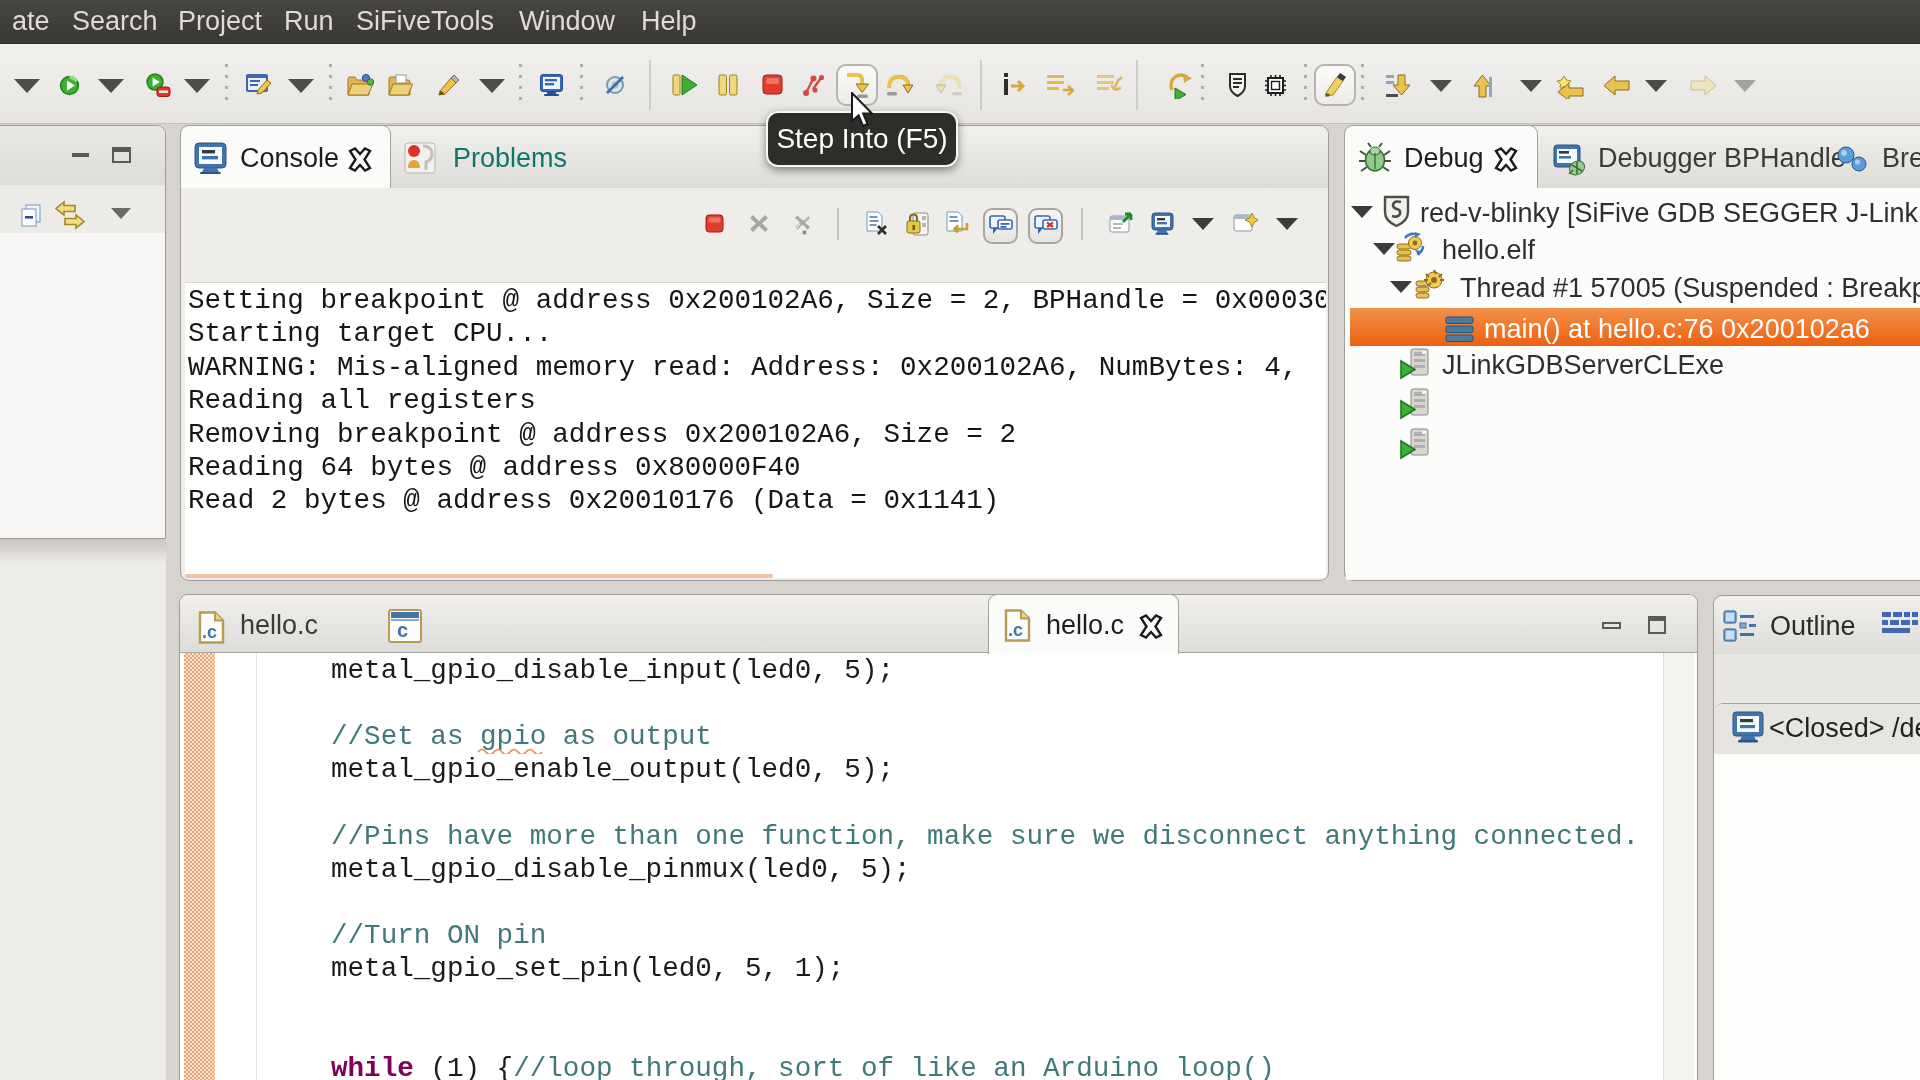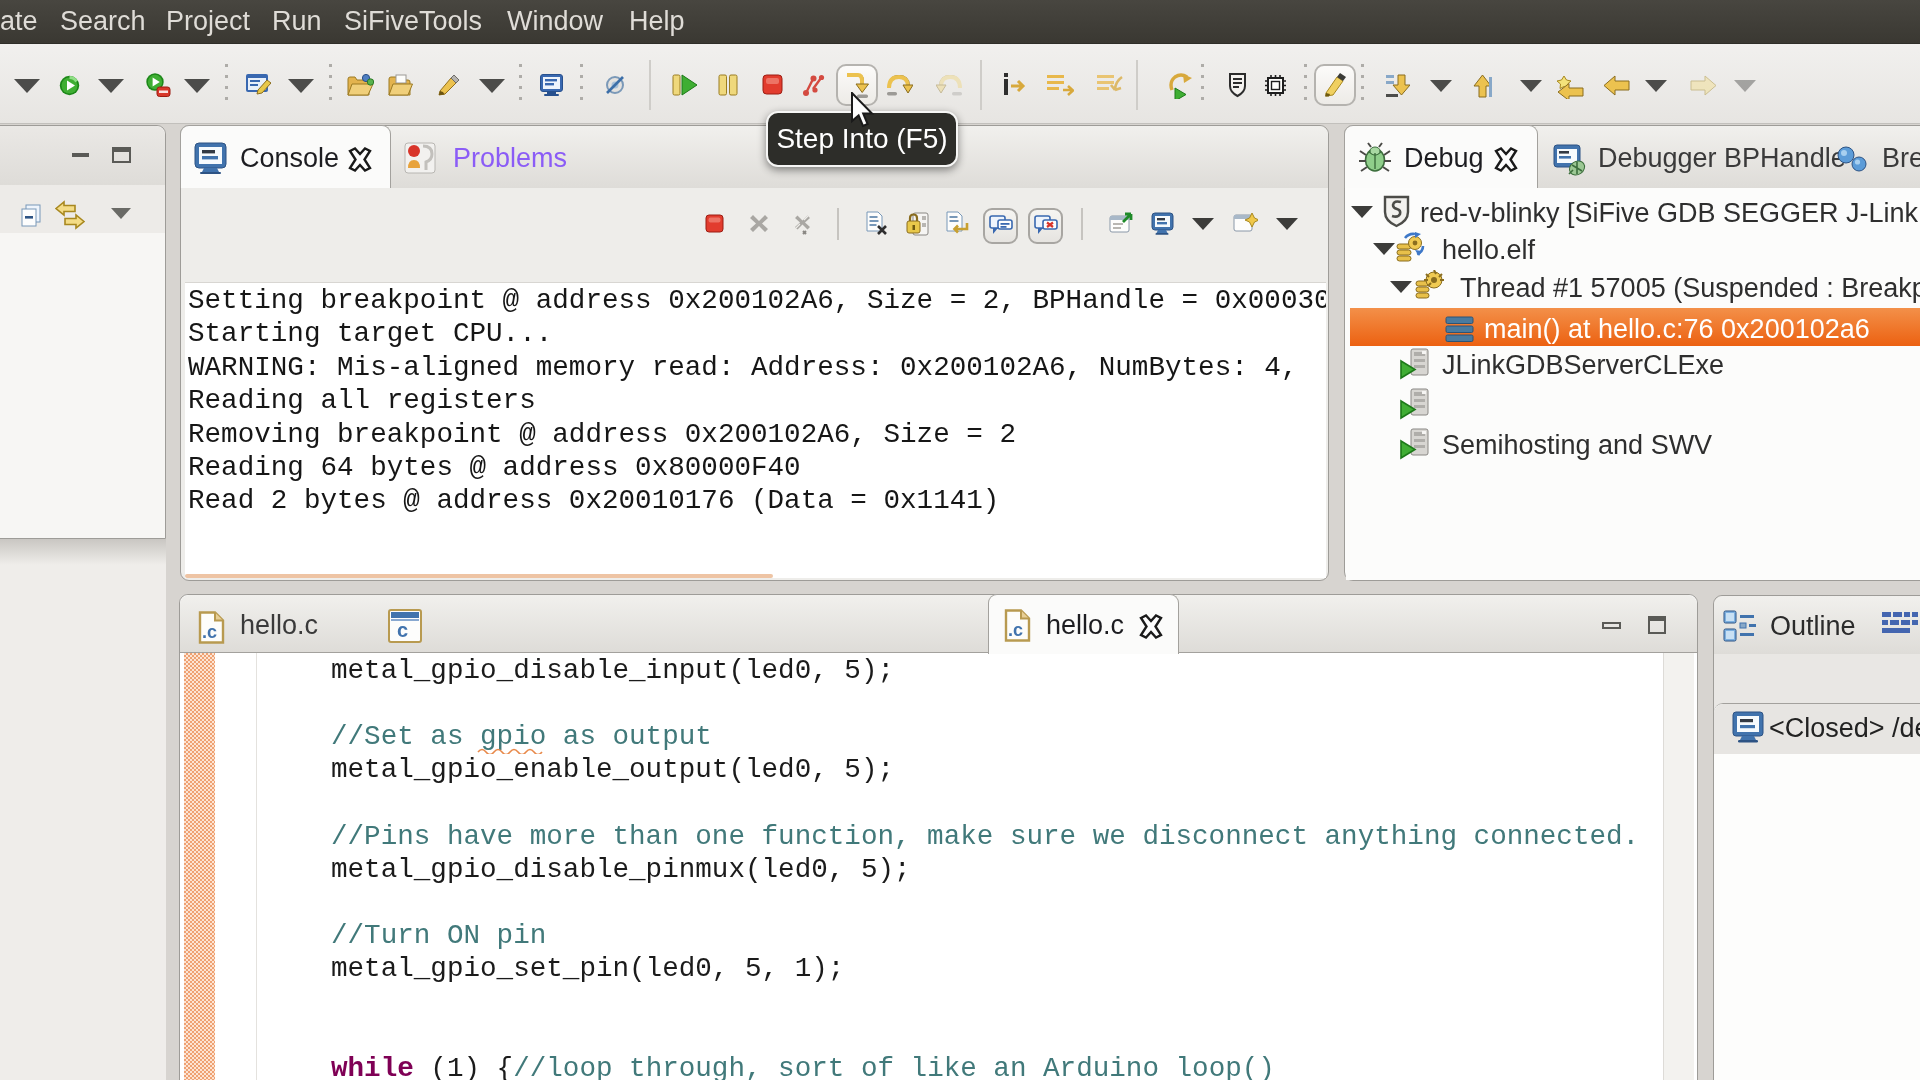--- a/index.html
+++ b/index.html
@@ -2,21 +2,21 @@
 <html><head>
 <meta charset="utf-8">
 <style>
   * { margin:0; padding:0; box-sizing:border-box; }
   html,body { width:1920px; height:1080px; overflow:hidden; }
   body { background:#d7d4d0; font-family:"Liberation Sans", sans-serif; position:relative; }
   .abs { position:absolute; }
   
   #menubar { left:0; top:0; width:1920px; height:44px;
     background:linear-gradient(#484640,#3a3832); border-bottom:1px solid #2f2e29; }
-  #menubar span { position:absolute; top:0; line-height:42px; font-size:27px; color:#dfdcd7; }
+  #menubar span { position:absolute; top:0; line-height:42px; font-size:27px; color:#dfdcd7;margin-left:12px; }
   
   #toolbar { left:0; top:44px; width:1920px; height:80px;
     background:linear-gradient(#f1f0ee,#e7e5e2);
     border-bottom:1px solid #c2c0bc; }
   .tri { position:absolute; width:0; height:0;
     border-left:13px solid transparent; border-right:13px solid transparent;
     border-top:14px solid #4c4c4a; top:35px; }
   .tri.sm { border-left-width:11px; border-right-width:11px; border-top-width:12px; }
   .dots { position:absolute; top:20px; width:3px; height:44px;
     background:repeating-linear-gradient(#aeaca8 0 3px, transparent 3px 11px); }
@@ -253,21 +253,21 @@
   <div class="tabtxt" style="left:59px;top:17px;z-index:3;color:#1d1d21">Console</div>
   <svg class="abs" style="left:166px;top:21px;z-index:3" width="26" height="25" viewBox="0 0 26 25">
       <path d="M3 4 L8 1.5 L13 7 L18 1.5 L23 4 L17.5 12.5 L23 21 L18 23.5 L13 18 L8 23.5 L3 21 L8.5 12.5 Z" fill="#fdfdfd" stroke="#1a1a1a" stroke-width="2.4"></path>
     </svg>
   <svg class="abs" style="left:223px;top:16px" width="34" height="33" viewBox="0 0 34 33">
       <rect x="1" y="1" width="30" height="30" rx="3" fill="#f2f1ef" stroke="#b8b6b2"></rect>
       <circle cx="10" cy="9" r="6" fill="#d8352a"></circle>
       <path d="M4 26 Q4 18 10 18 Q16 18 16 26 Z" fill="#e8a33c"></path>
       <path d="M19 4 Q28 4 28 12 Q28 18 22 20 L22 28" stroke="#c2c0bc" stroke-width="3" fill="none"></path>
     </svg>
-  <div class="tabtxt" style="left:272px;top:17px;color:#8b5cf6">Problems</div>
+  <div class="tabtxt" style="left:272px;top:17px;color:#0f766e">Problems</div>
 
   <svg class="abs" style="left:524px;top:88px" width="19" height="19" viewBox="0 0 19 19">
       <rect x="1" y="1" width="17" height="17" rx="3" fill="#e23c2e" stroke="#9c1d12"></rect>
       <rect x="3.5" y="3.5" width="12" height="5" rx="2" fill="#f28a7e" opacity=".7"></rect>
     </svg>
   <svg class="abs" style="left:567px;top:87px" width="22" height="21" viewBox="0 0 22 21">
       <path d="M2 5 L5 2 L11 8 L17 2 L20 5 L14 10.5 L20 16 L17 19 L11 13 L5 19 L2 16 L8 10.5 Z" fill="#a9a7a3"></path>
     </svg>
   <svg class="abs" style="left:610px;top:86px" width="26" height="23" viewBox="0 0 26 23">
       <path d="M4 6 L6.5 3.5 L11.5 8.5 L16.5 3.5 L19 6 L14 10.5 L19 15 L16.5 17.5 L11.5 12.5 L6.5 17.5 L4 15 L9 10.5 Z" fill="#a9a7a3"></path>
@@ -431,21 +431,20 @@
         <polygon points="4,14 18,22.5 4,31" fill="#3fae33" stroke="#1c7a18" stroke-width="1.6"></polygon>
       </svg>
     <svg class="abs" style="left:51px;top:239px" width="38" height="34" viewBox="0 0 38 34">
         <rect x="14" y="2" width="17" height="26" rx="2" fill="#d8d6d2" stroke="#8a8884"></rect>
         <rect x="17" y="5" width="11" height="4" fill="#b0aeaa"></rect>
         <rect x="17" y="12" width="11" height="3" fill="#b0aeaa"></rect>
         <rect x="17" y="18" width="11" height="3" fill="#b0aeaa"></rect>
         <rect x="25" y="4" width="4" height="3" fill="#f6f5f3"></rect>
         <polygon points="4,14 18,22.5 4,31" fill="#3fae33" stroke="#1c7a18" stroke-width="1.6"></polygon>
       </svg>
-    <div class="abs" style="left:96px;top:242px">Semihosting and SWV</div>
   </div>
 </div>
 <div id="editorpanel" class="panel" style="left:179px;top:594px;width:1519px;height:487px;border-radius:9px 9px 0 0;">
   <div class="tabbar" style="height:58px;border-bottom:1px solid #a3a19d;"></div>
   <svg class="abs" style="left:18px;top:16px" width="27" height="33" viewBox="0 0 27 33">
       <path d="M2 1.5 L17 1.5 L25 9.5 L25 31.5 L2 31.5 Z" fill="#fdfdfb" stroke="#b89a50" stroke-width="2.4"></path>
       <path d="M17 1.5 L17 9.5 L25 9.5" fill="#e8cf96" stroke="#b89a50" stroke-width="2"></path>
       <text x="4" y="27" font-size="18" font-weight="bold" fill="#4173ad" font-family="Liberation Sans">.c</text>
     </svg>
   <div class="tabtxt" style="left:60px;top:15px;color:#3a3a3a">hello.c</div>

